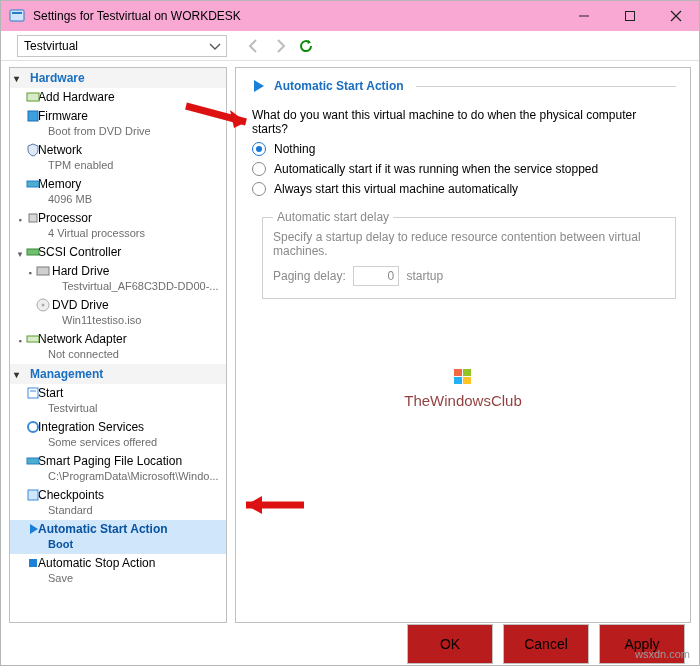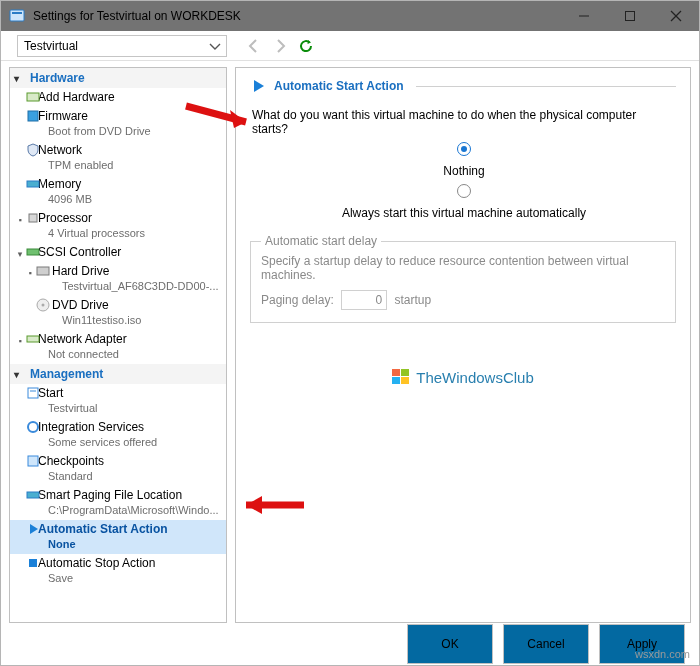--- a/index.html
+++ b/index.html
@@ -9,21 +9,21 @@
     font-size: 12px;
     background: #fff;
     width: 700px;
     height: 666px;
     overflow: hidden;
     color: #000;
   }
   .window { border: 1px solid #b5b5b5; width: 700px; height: 666px; display: flex; flex-direction: column; }
   .titlebar {
     display: flex; align-items: center; height: 30px;
-    background: #737373; padding-left: 8px;
+    background: #f9a8d4; padding-left: 8px;
   }
   .titlebar .app-icon { width: 16px; height: 16px; margin-right: 8px; }
   .titlebar .title { flex: 1; font-size: 12px; }
   .titlebar .winbtn {
     width: 46px; height: 30px; display: flex; align-items: center; justify-content: center;
     color: #222;
   }
   .vm-row {
     display: flex; align-items: center; height: 30px; border-bottom: 1px solid #e0e0e0;
     padding: 0 10px 0 16px;
@@ -59,50 +59,51 @@
   .item.selected .sub { color: #0953a1; font-weight: bold; }
   .content {
     flex:1; border:1px solid #c0c0c0; padding: 10px 14px;
     position: relative;
   }
   .content-header { display:flex; align-items:center; gap:8px; margin-bottom:2px;}
   .content-header .icon { width:16px; height:16px; }
   .content-header .txt { color:#1a6fc0; font-weight: 600; }
   .content-divider { flex:1; height:1px; background:#d0d0d0; margin-left:4px;}
   .question { margin: 14px 2px 6px 2px; }
-  .radio-row { display:flex; align-items:center; gap:8px; margin:6px 0 6px 2px;flex-direction:column;}
+  .radio-row { display:flex; align-items:center; gap:8px; margin:6px 0 6px 2px;}
   .radio {
     width: 14px; height:14px; border-radius:50%; border:1px solid #1976d2;
     display:flex; align-items:center; justify-content:center; background:#fff;
   }
   .radio.off { border-color:#888; }
   .radio .dot { width:6px; height:6px; border-radius:50%; background:#1976d2; }
   fieldset.delay {
-    border:1px solid #d0d0d0; margin:14px 0 0 0; padding:6px 10px 12px 10px;
+    border:1px solid #d0d0d0; margin:14px 0 0 12px; padding:6px 10px 12px 10px;
     color:#8a8a8a;
   }
   fieldset.delay legend { color:#8a8a8a; padding:0 4px;}
   .delay-input {
     display:inline-block; width:46px; height:20px; border:1px solid #d0d0d0;
     text-align:right; padding-right:4px; line-height:18px; color:#8a8a8a;
     margin: 0 4px;
   }
   .watermark {
     position:absolute; top:300px; left:0; right:0; text-align:center;
-    color:#0369a1; font-size:15px; display:flex; align-items:center; justify-content:center; gap:6px;
+    color:#7f1d1d; font-size:15px; display:flex; align-items:center; justify-content:center; gap:6px;
     opacity:0.85;
+    flex-direction:column;
   }
   .watermark .flag { display:inline-flex; }
   .footer {
     height: 42px; display:flex; justify-content:flex-end; align-items:center;
     gap:10px; padding: 0 14px;
   }
   .btn {
-    min-width: 86px; height:40px; border:1px solid #c0c0c0; background:#0369a1;
-    display:flex; align-items:center; justify-content:center; font-size:12px;
+    min-width: 86px; height:40px; border:1px solid #c0c0c0; background:#b91c1c;
+    display:flex; align-items:center; justify-content:center; font-size:14px;
   }
   .site-mark {
     position: absolute; right: 10px; bottom: 6px; color:#9a9a9a; font-size:11px;
   }
   .arrow {
     position: absolute; pointer-events: none;
   }
   .arrow svg { display:block; }
   
   svg { overflow: visible; }
@@ -255,38 +256,38 @@
       </div>
       <div class="item">
         <span class="icon"><svg width="14" height="14">
               <circle cx="7" cy="7" r="5" fill="none" stroke="#3a8adb" stroke-width="2"></circle>
             </svg></span>
         <span class="label">Integration Services</span>
         <span class="sub">Some services offered</span>
       </div>
       <div class="item">
         <span class="icon"><svg width="14" height="14">
+              <rect x="1" y="4" width="12" height="6" fill="#4aaed0" stroke="#2b7cc6"></rect>
+            </svg></span>
+        <span class="label">Smart Paging File Location</span>
+        <span class="sub">C:\ProgramData\Microsoft\Windo...</span>
+      </div>
+      <div class="item">
+        <span class="icon"><svg width="14" height="14">
               <rect x="2" y="2" width="10" height="10" fill="#cfe6fb" stroke="#3a8adb"></rect>
             </svg></span>
         <span class="label">Checkpoints</span>
         <span class="sub">Standard</span>
       </div>
-      <div class="item">
-        <span class="icon"><svg width="14" height="14">
-              <rect x="1" y="4" width="12" height="6" fill="#4aaed0" stroke="#2b7cc6"></rect>
-            </svg></span>
-        <span class="label">Smart Paging File Location</span>
-        <span class="sub">C:\ProgramData\Microsoft\Windo...</span>
-      </div>
       <div class="item selected">
         <span class="icon"><svg width="14" height="14">
               <polygon points="4,2 12,7 4,12" fill="#1a80d8"></polygon>
             </svg></span>
         <span class="label">Automatic Start Action</span>
-        <span class="sub">None</span>
+        <span class="sub">Boot</span>
       </div>
       <div class="item">
         <span class="icon"><svg width="14" height="14">
               <rect x="3" y="3" width="8" height="8" fill="#1a80d8"></rect>
             </svg></span>
         <span class="label">Automatic Stop Action</span>
         <span class="sub">Save</span>
       </div>
     </div>
 
@@ -299,20 +300,24 @@
         <div class="content-divider"></div>
       </div>
 
       <div class="question">What do you want this virtual machine to do when the physical computer starts?</div>
 
       <div class="radio-row">
         <span class="radio">
             <span class="dot"></span>
           </span>
         <span>Nothing</span>
+      </div>
+      <div class="radio-row">
+        <span class="radio off"></span>
+        <span>Automatically start if it was running when the service stopped</span>
       </div>
       <div class="radio-row">
         <span class="radio off"></span>
         <span>Always start this virtual machine automatically</span>
       </div>
 
       <fieldset class="delay">
         <legend>Automatic start delay</legend>
         <div>Specify a startup delay to reduce resource contention between virtual machines.</div>
         <div style="margin-top:8px;">

